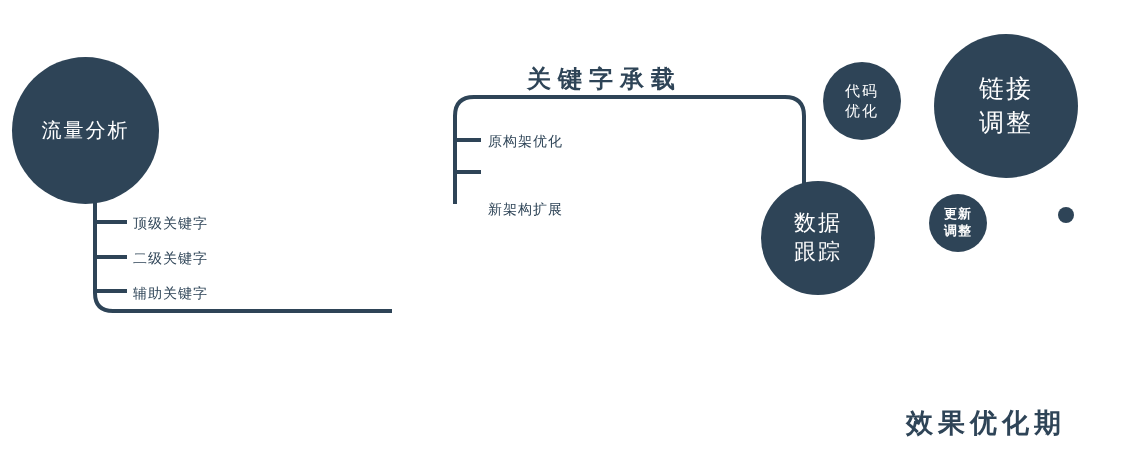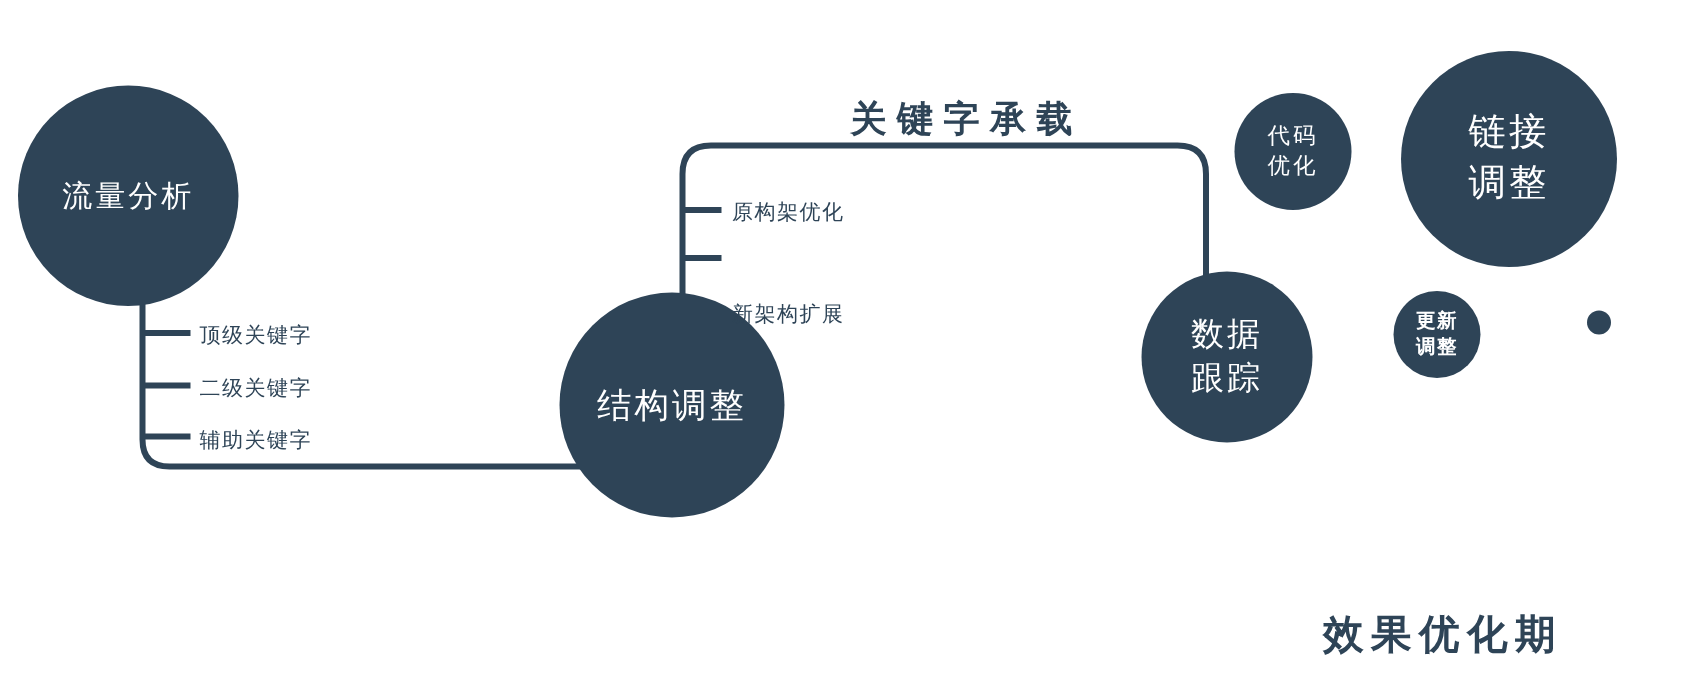--- a/index.html
+++ b/index.html
@@ -24,24 +24,24 @@
   .n-structure { left:373px;  top:195px; width:150px; height:150px; font-size:23px; }
   .n-tracking  { left:761px;  top:181px; width:114px; height:114px; font-size:22px; line-height:1.3; }
   .n-code      { left:823px;  top:62px;  width:78px;  height:78px;  font-size:15px; line-height:1.35; }
   .n-link      { left:934px;  top:34px;  width:144px; height:144px; font-size:25px; line-height:1.35; }
   .n-update    { left:929px;  top:194px; width:58px;  height:58px;  font-size:13px; line-height:1.3; font-weight:bold; letter-spacing:1px; }
   .n-dot       { left:1058px; top:207px; width:16px;  height:16px; }
   .n-report    { left:929px;  top:254px; width:114px; height:114px; font-size:23px; line-height:1.3; }
 
   .lbl { position:absolute; color:var(--primary); font-weight:bold; white-space:nowrap; }
   .lbl-user    { left:152px; top:329px; font-size:24px; letter-spacing:9px; }
-  .lbl-keyword { left:527px; top:63px;  font-size:24px; letter-spacing:7px;margin-left:40px; }
+  .lbl-keyword { left:527px; top:63px;  font-size:24px; letter-spacing:7px; }
 
   .caption {
-    position:absolute; left:882px; top:405px;
+    position:absolute; left:906px; top:405px;
     font-size:27px; letter-spacing:5px;
     color:var(--primary); font-weight:bold; white-space:nowrap;
   }
 
   .branch { position:absolute; color:var(--primary); font-size:14px; letter-spacing:1px; white-space:nowrap; }
   .b-l1 { left:133px; top:215px; }
   .b-l2 { left:133px; top:250px; }
   .b-l3 { left:133px; top:285px; }
   .b-m1 { left:488px; top:133px; }
   .b-m2 { left:488px; top:165px;margin-top:36px; }
@@ -59,23 +59,20 @@
 
     <path class="edge" d="M 455 204 L 455 116 Q 455 97 474 97 L 785 97 Q 804 97 804 116 L 804 188"></path>
     <path class="edge" d="M 455 140 L 481 140"></path>
     <path class="edge" d="M 455 172 L 481 172"></path>
   </svg>
 
   <div class="node n-traffic">
     <span>流量分析</span>
   </div>
 
-  <div class="node n-structure">
-    <span>结构调整</span>
-  </div>
 
   <div class="node n-code">
     <span>代码</span>
     <span>优化</span>
   </div>
 
   <div class="node n-tracking">
     <span>数据</span>
     <span>跟踪</span>
   </div>

